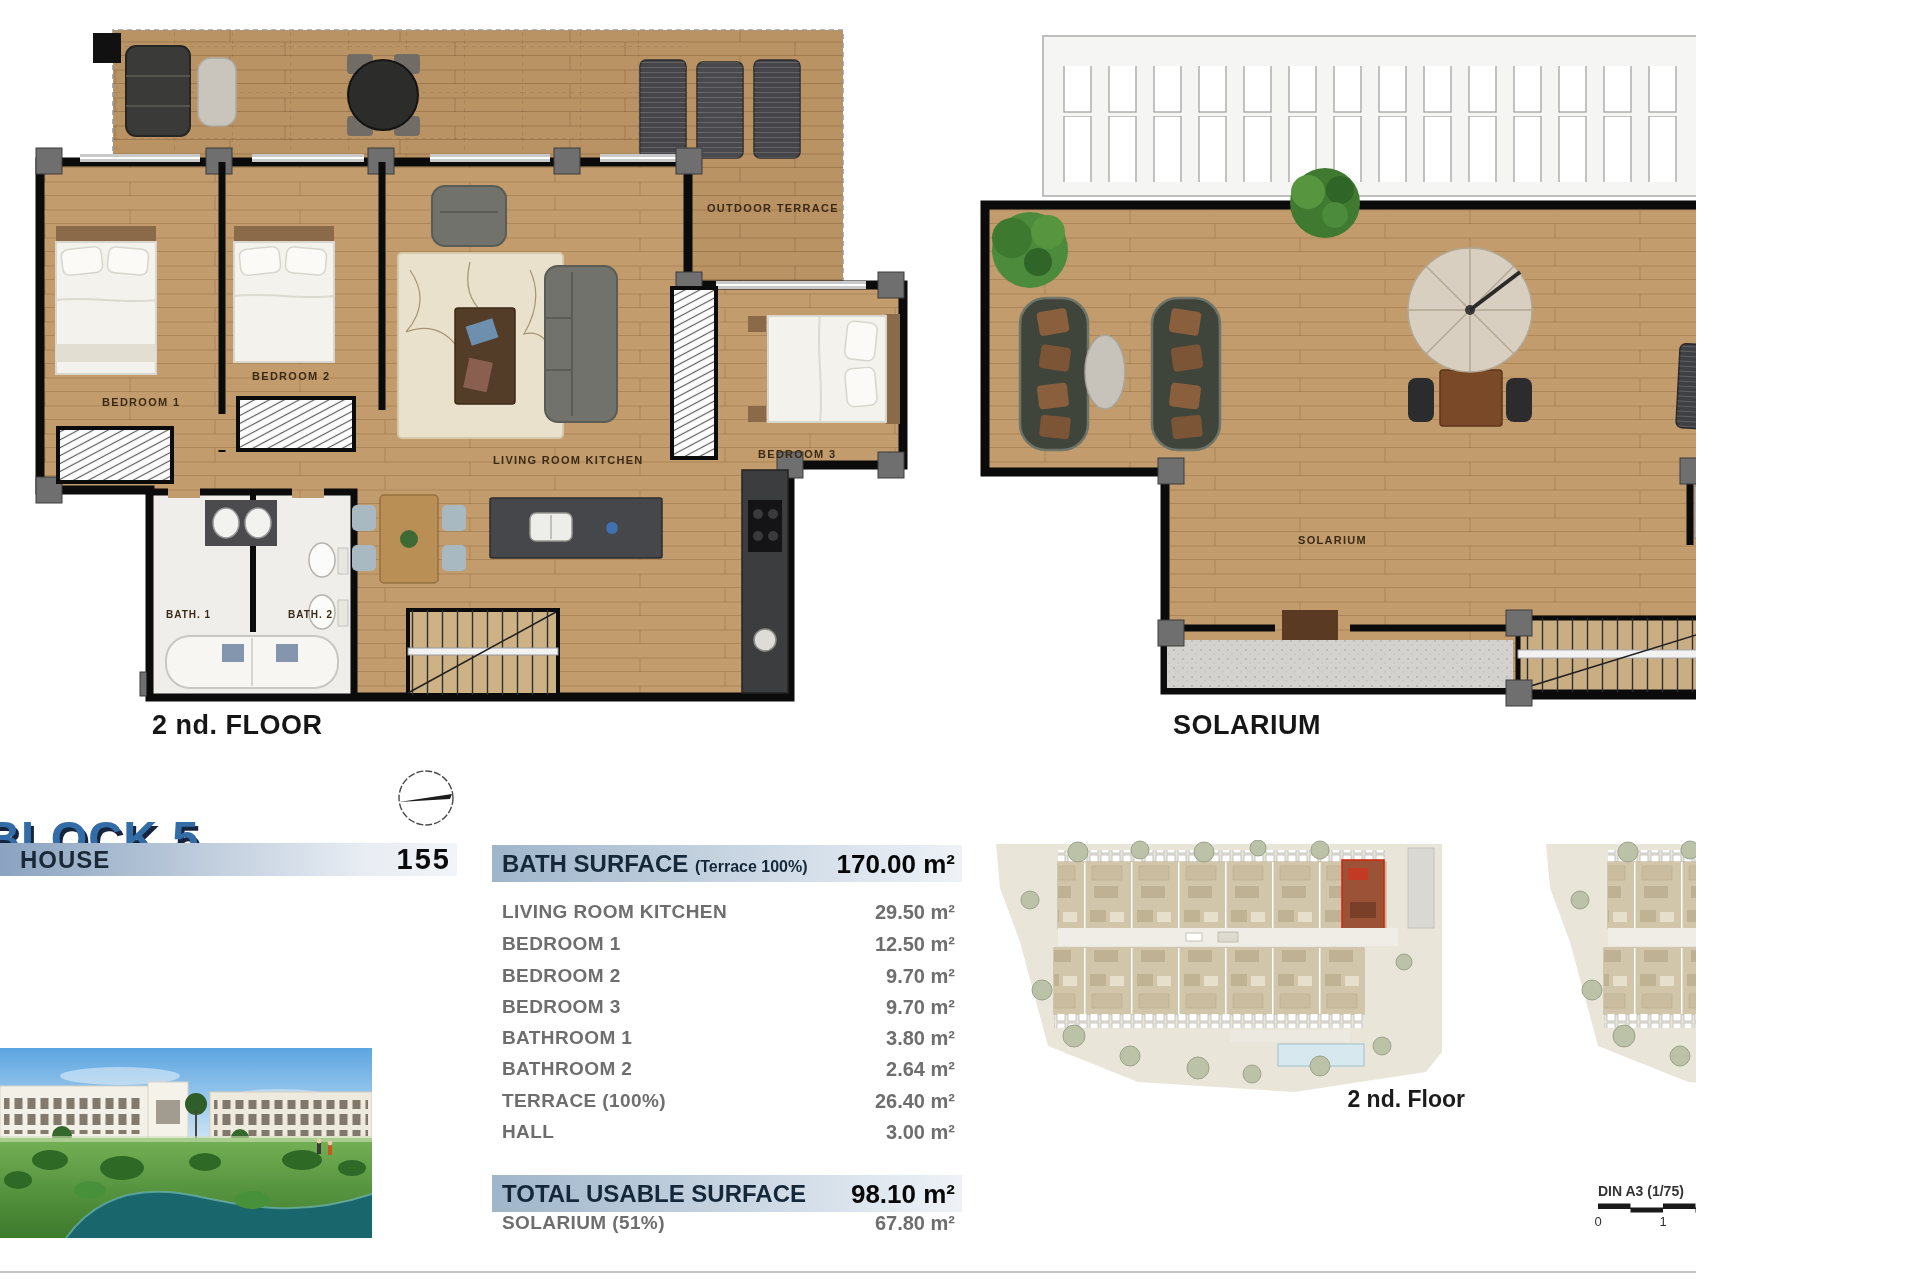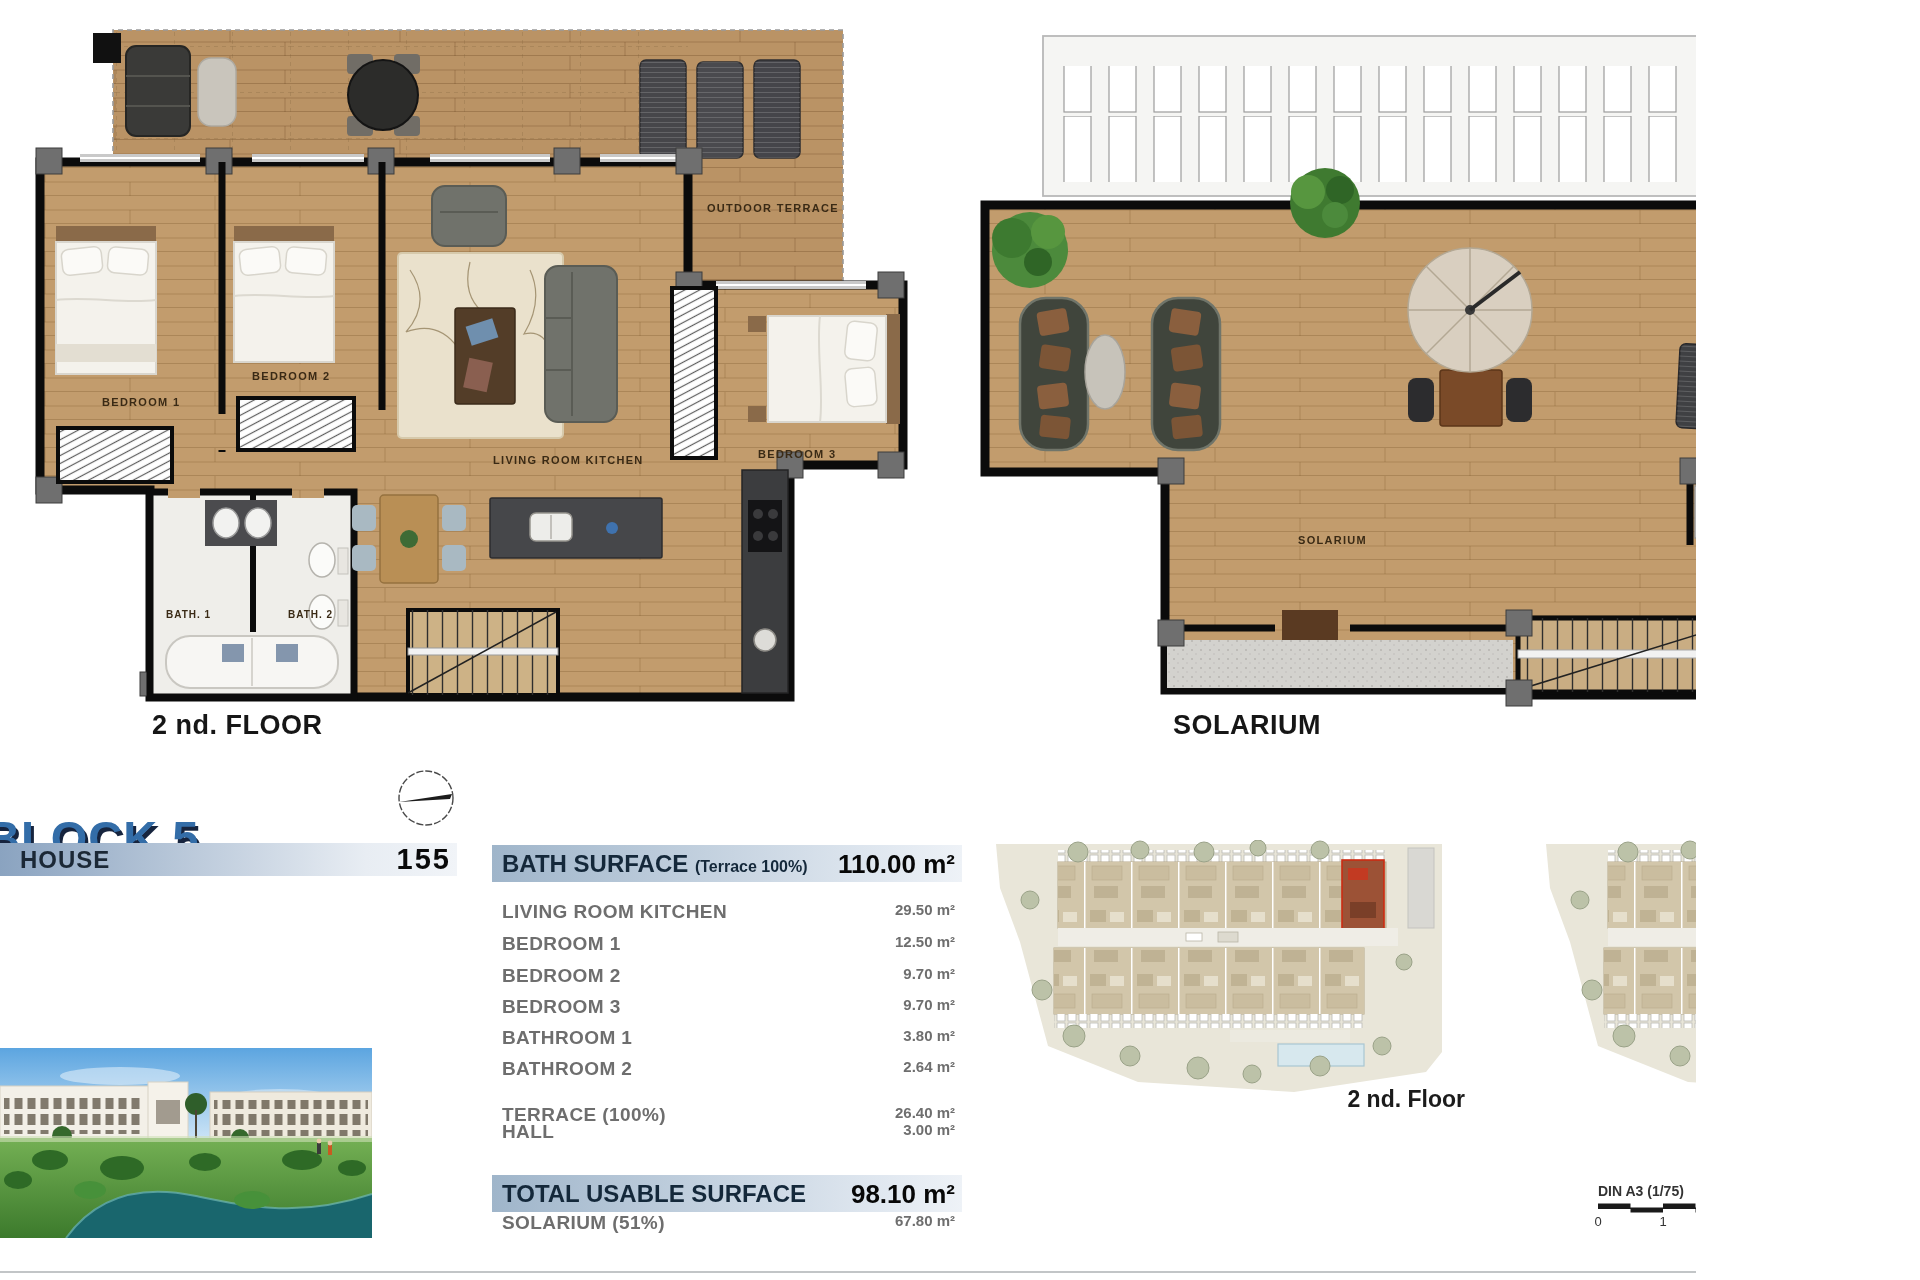--- a/index.html
+++ b/index.html
@@ -15,21 +15,21 @@
   #house-bar .hl{position:absolute;left:20px;top:3px;font-size:24px;font-weight:800;color:#1b2836;letter-spacing:1px;}
   #house-bar .hn{position:absolute;right:6px;top:0px;font-size:29px;font-weight:800;color:#0a0a0a;letter-spacing:2px;}
   #surface-table{position:absolute;left:492px;top:845px;width:470px;height:410px;}
   .bar{position:absolute;left:0;width:470px;height:37px;
         background:linear-gradient(90deg,#9fb5ca 0%,#e2e9f1 85%,#eef2f7 100%);}
   .bar .bl{position:absolute;left:10px;top:5px;font-size:24px;font-weight:800;color:#14283a;white-space:nowrap;}
   .bar .bn{font-size:16px;font-weight:700;}
   .bar .bv{position:absolute;right:7px;top:4px;font-size:26px;font-weight:800;color:#070707;}
   .trow{position:absolute;left:0;width:470px;height:24px;}
   .trow .rl{position:absolute;left:10px;top:0;font-size:19px;font-weight:700;color:#6e6e6e;letter-spacing:.4px;white-space:nowrap;}
-  .trow .rv{position:absolute;right:7px;top:0;font-size:15px;font-weight:700;color:#6e6e6e;}
+  .trow .rv{position:absolute;right:7px;top:0;font-size:20px;font-weight:700;color:#6e6e6e;}
   #bottom-line{position:absolute;left:0;top:1271px;width:1920px;height:2px;background:#c2c5c7;}
   text{font-family:"Liberation Sans",sans-serif;}
   .roomlbl{font-size:11px;font-weight:700;fill:#3a2a15;letter-spacing:1.3px;}
   .roomlbl2{font-size:10px;font-weight:700;fill:#3a2a15;letter-spacing:1px;}
 </style>
 </head>
 <body>
 
 <div id="page">
 
@@ -344,21 +344,21 @@
 </svg>
 <div id="house-bar">
   <span class="hl">HOUSE</span>
   <span class="hn">155</span>
 </div>
 
 <div id="surface-table">
   <div class="bar" style="top:0">
     <span class="bl"><span>BATH SURFACE</span>
       <span class="bn">(Terrace 100%)</span></span>
-    <span class="bv">110.00 m²</span>
+    <span class="bv">170.00 m²</span>
   </div>
   <div class="trow" style="top:56px">
         <span class="rl">LIVING ROOM KITCHEN</span>
         <span class="rv">29.50 m²</span>
       </div>
   <div class="trow" style="top:88px">
         <span class="rl">BEDROOM 1</span>
         <span class="rv">12.50 m²</span>
       </div>
   <div class="trow" style="top:120px">
@@ -370,21 +370,21 @@
         <span class="rv">9.70 m²</span>
       </div>
   <div class="trow" style="top:182px">
         <span class="rl">BATHROOM 1</span>
         <span class="rv">3.80 m²</span>
       </div>
   <div class="trow" style="top:213px">
         <span class="rl">BATHROOM 2</span>
         <span class="rv">2.64 m²</span>
       </div>
-  <div class="trow" style="top:259px">
+  <div class="trow" style="top:245px">
         <span class="rl">TERRACE (100%)</span>
         <span class="rv">26.40 m²</span>
       </div>
   <div class="trow" style="top:276px">
         <span class="rl">HALL</span>
         <span class="rv">3.00 m²</span>
       </div>
   <div class="bar" style="top:330px">
     <span class="bl">TOTAL USABLE SURFACE</span>
     <span class="bv">98.10 m²</span>

